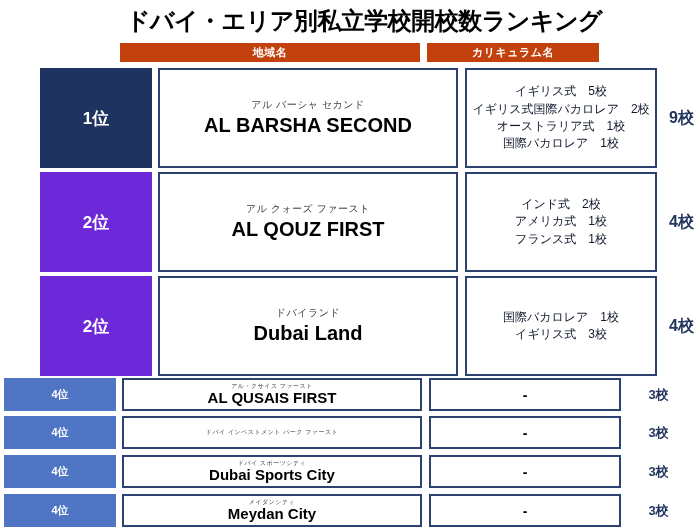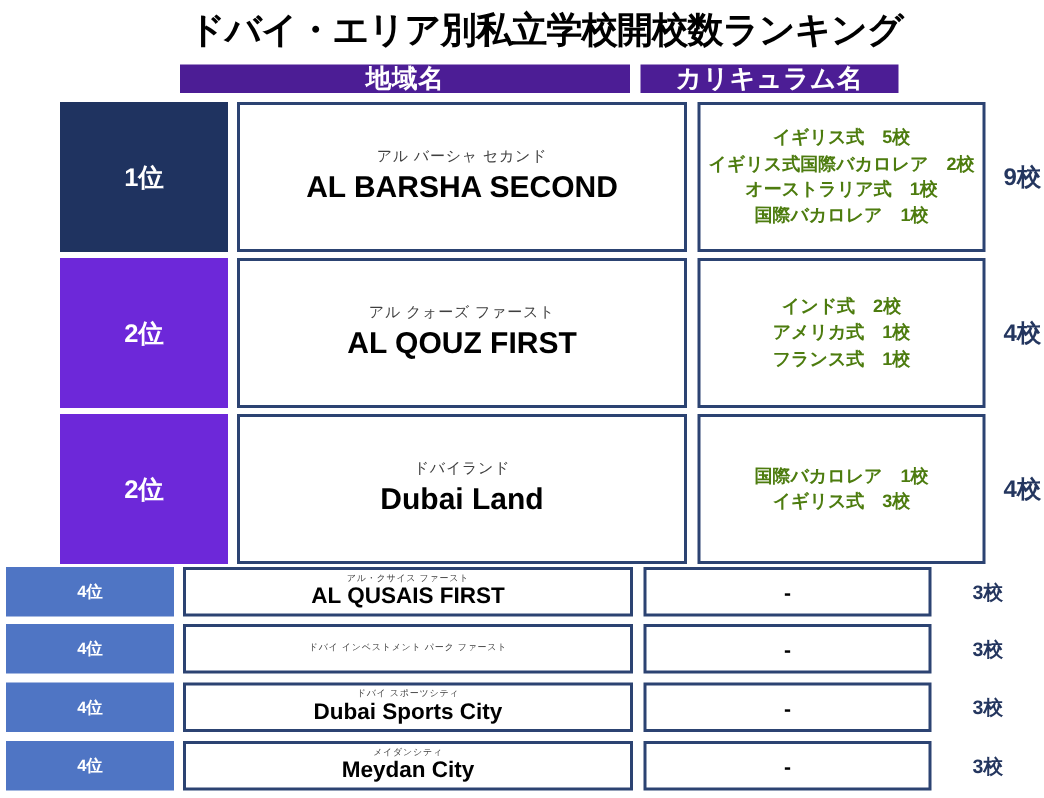--- a/index.html
+++ b/index.html
@@ -33,23 +33,23 @@
     line-height: 30px;
     white-space: nowrap;
     margin-left: 16px;
   }
 
   
   .hdr {
     position: absolute;
     top: 43px;
     height: 19px;
-    background: #4c1d95;
+    background: #c2410c;
     color: #ffffff;
-    font-size: 17px;
+    font-size: 11px;
     font-weight: bold;
     display: flex;
     align-items: center;
     justify-content: center;
     letter-spacing: 0.5px;
   }
   .hdr-area { left: 120px; width: 300px; }
   .hdr-curr { left: 427px; width: 172px; }
 
   
@@ -103,22 +103,22 @@
     white-space: nowrap;
   }
   .areaname {
     color: #000000;
     font-weight: bold;
     line-height: 1.1;
     white-space: nowrap;
   }
 
   .curr-line {
-    color: #4d7c0f;
-    font-weight: bold;
+    color: #0f172a;
+    font-weight: normal;
     line-height: 1.45;
     white-space: nowrap;
   }
   .curr-dash {
     color: #000000;
     font-weight: bold;
     font-size: 14px;
     line-height: 1;
   }
 

